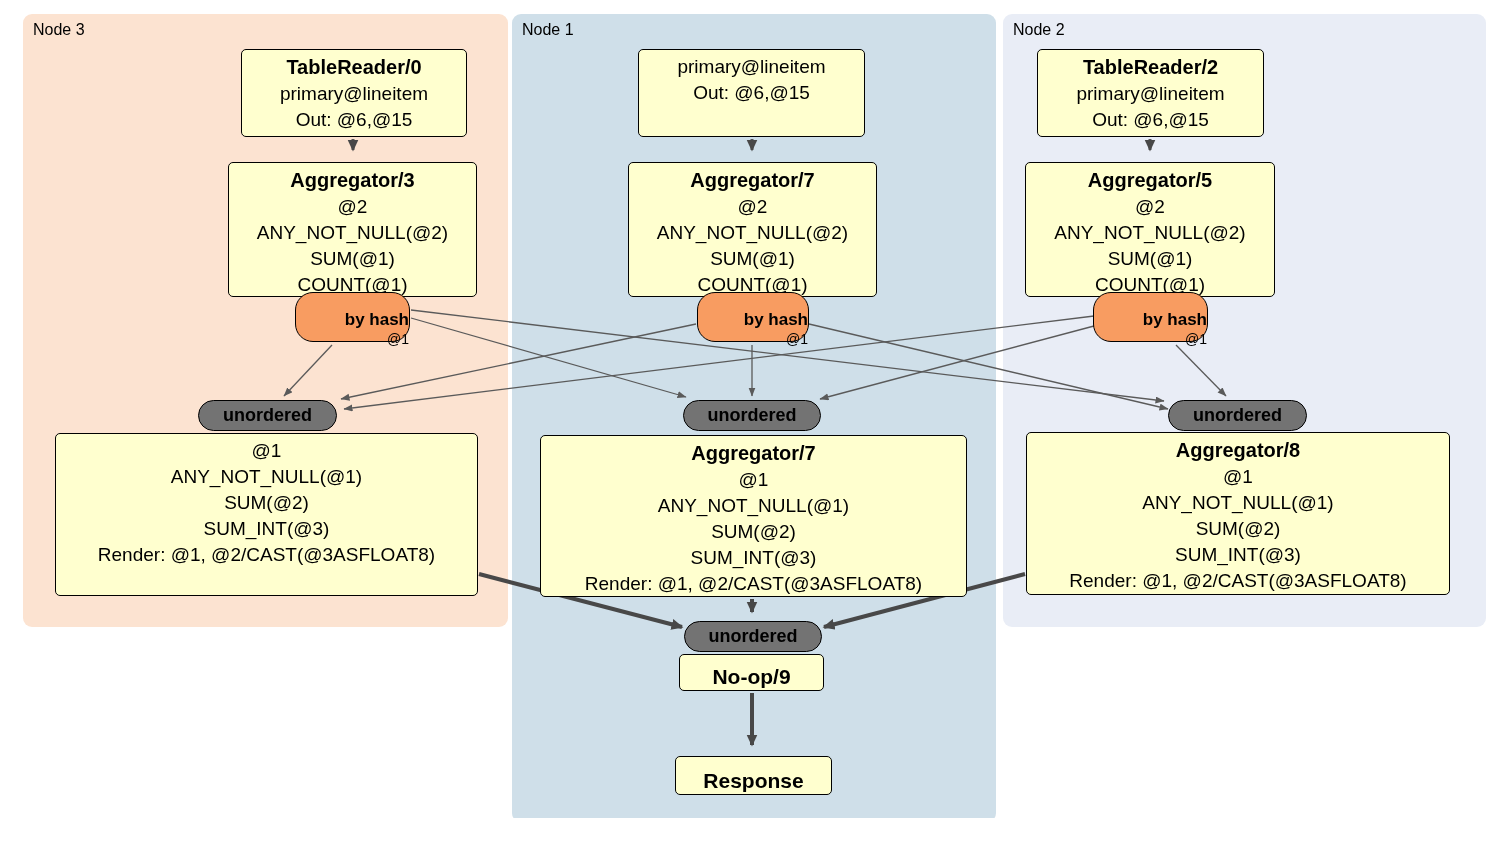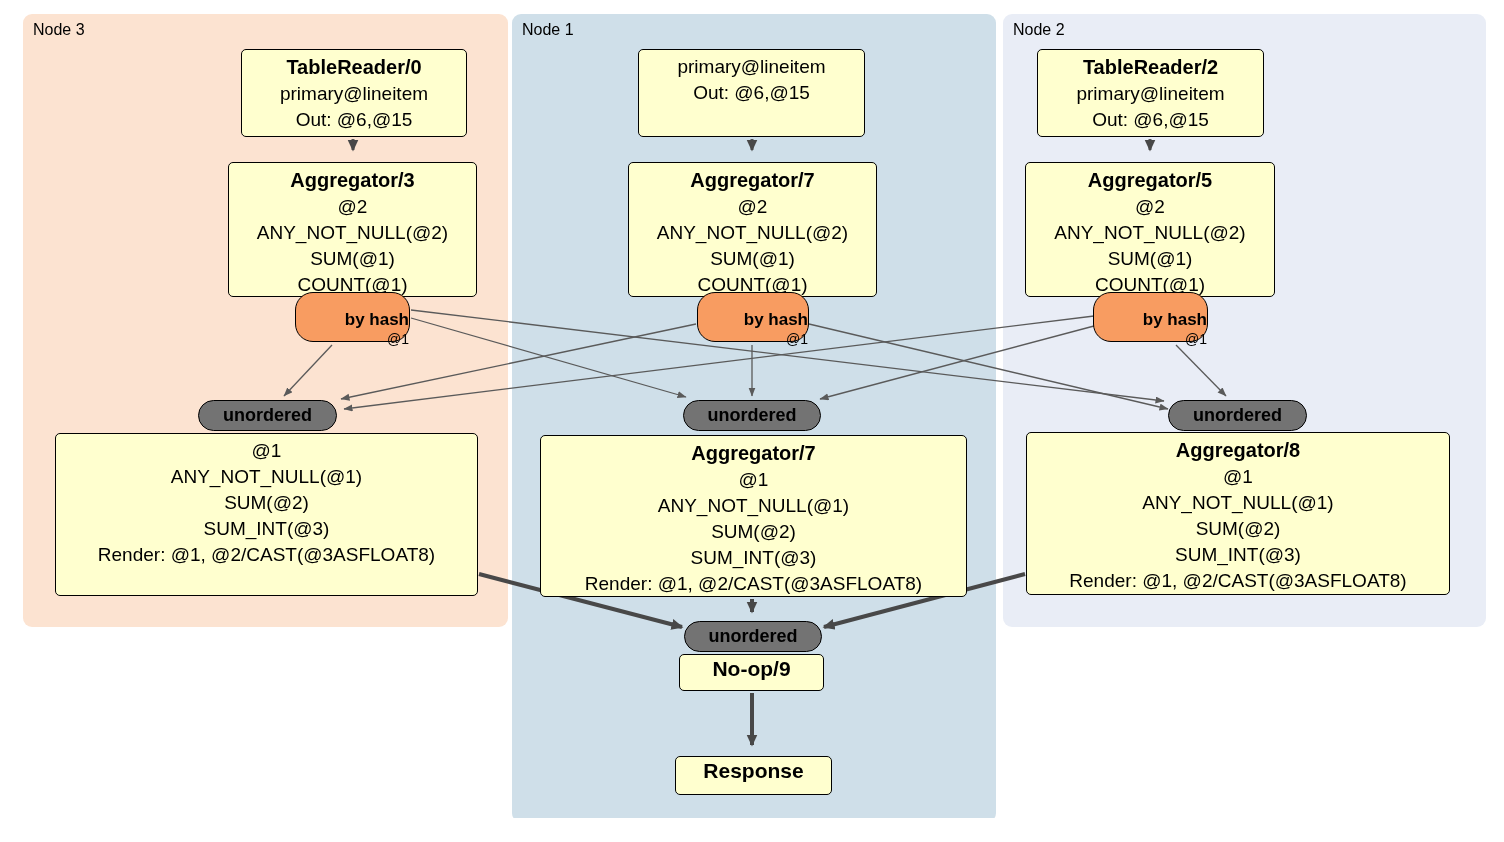--- a/index.html
+++ b/index.html
@@ -12,21 +12,21 @@
   .bg-node1 { background:#cfdfe9; }
   .bg-node2 { background:#e9edf6; }
   .nodelabel { position:absolute; font-size:16px; line-height:18px; color:#000; }
   svg.edges { position:absolute; left:0; top:0; pointer-events:none; }
   .opbox {
     position:absolute; background:#ffffcf; border:1.6px solid #000;
     border-radius:5px; text-align:center; box-sizing:border-box; padding-top:4px;
   }
   .opbox .t { font-weight:bold; font-size:20px; line-height:27px; white-space:nowrap; }
   .opbox .l { font-size:19px; line-height:26px; white-space:nowrap; }
-  .opbox.center { display:flex; align-items:flex-start; justify-content:center; padding-top:0; }
+  .opbox.center { display:flex; align-items:flex-end; justify-content:center; padding-top:0; }
   .opbox.center .t { font-size:21px; }
   .router {
     position:absolute; background:#f89c61; border:1.6px solid #000;
     border-radius:18px; text-align:right; box-sizing:border-box; padding-top:16px;
   }
   .router .rl { font-weight:bold; font-size:17px; line-height:22px; }
   .router .rd { font-size:14px; line-height:17px; }
   .stream {
     position:absolute; background:#737373; border:1.6px solid #000;
     border-radius:16px; box-sizing:border-box; font-weight:bold; font-size:18px;

